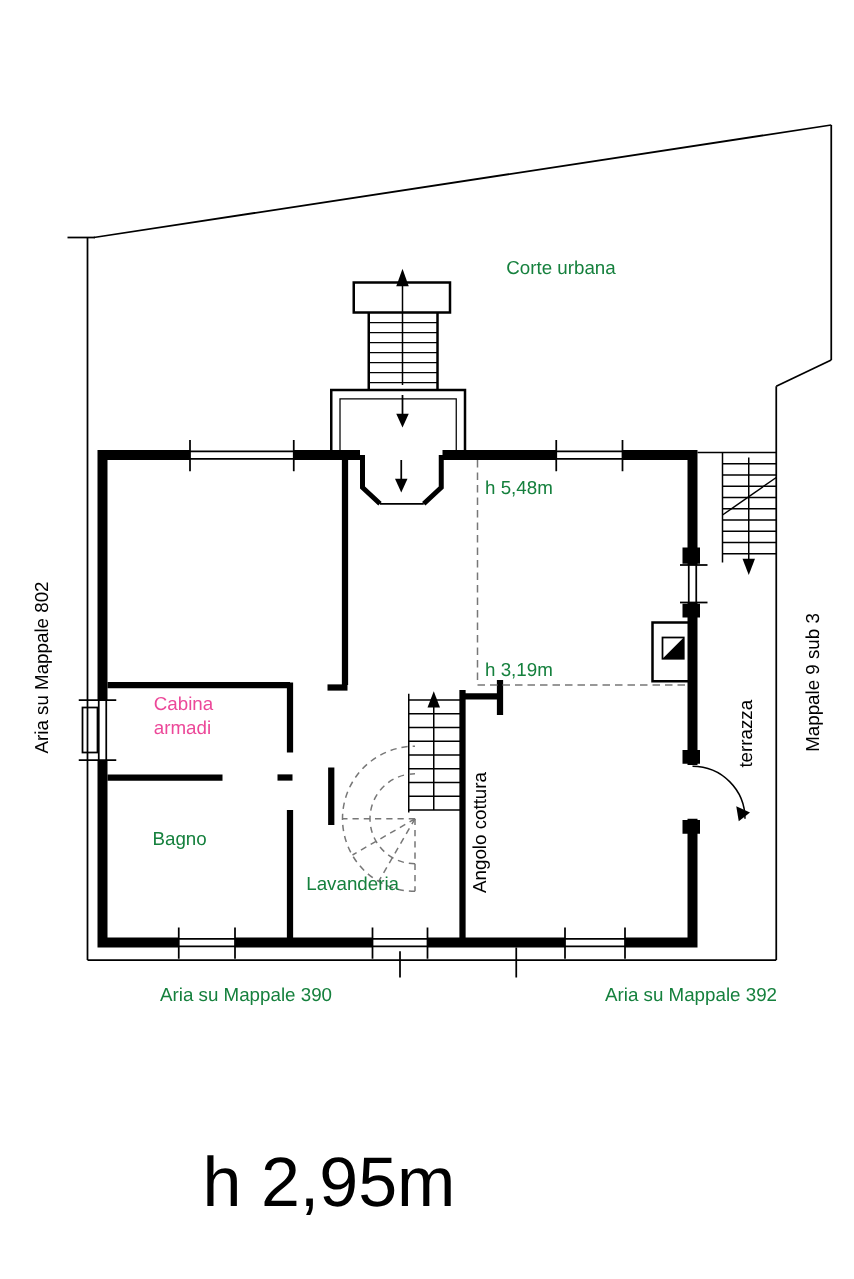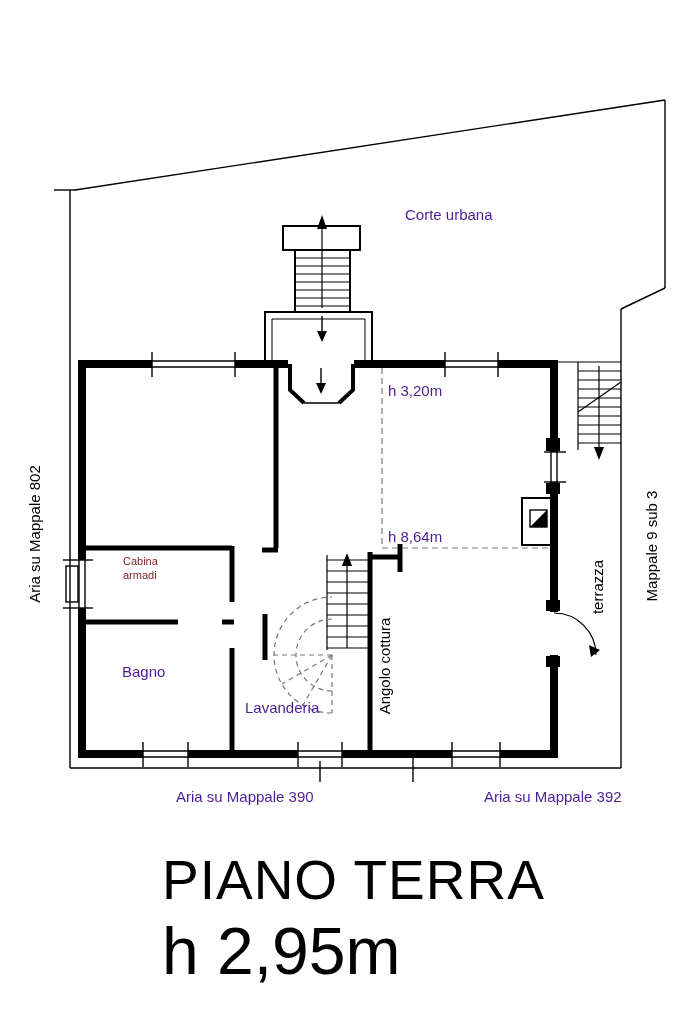--- a/index.html
+++ b/index.html
@@ -10,49 +10,49 @@
     background: #ffffff;
     font-family: "Liberation Sans", sans-serif;
     color: #000;
     overflow: hidden;
   }
   .plan-svg { position: absolute; left: 0; top: 0; }
   .lbl {
     position: absolute;
     font-size: 15px;
     white-space: nowrap;
-    color: #4c1d95;
+    color: #15803d;
   }
   .lbl-wrap {
     position: absolute;
-    font-size: 11px;
+    font-size: 15px;
     width: 62px;
     line-height: 1.25;
-    color: #7f1d1d;
+    color: #ec4899;
   }
   .lbl-v {
     position: absolute;
     font-size: 15px;
     white-space: nowrap;
     transform: translate(-50%, -50%) rotate(-90deg);
     color: #000;
   }
   .title {
     position: absolute;
     left: 162px;
     top: 848px;
     font-size: 55px;
     letter-spacing: 1px;
     white-space: nowrap;
   }
   .subtitle {
     position: absolute;
     left: 162px;
     top: 913px;
-    font-size: 66px;
+    font-size: 56px;
     white-space: nowrap;
   }
 </style>
 </head>
 <body>
 
 <div class="page">
 
   <svg class="plan-svg" width="683" height="1023" viewBox="0 0 683 1023">
 
@@ -230,39 +230,38 @@
     </g>
 
     <g stroke="#000" fill="none" stroke-width="1.2">
       <path d="M554,613 A42,42 0 0 1 596,655"></path>
       <polygon points="589,645 600,650 591,657" fill="#000" stroke="none"></polygon>
     </g>
   </svg>
 
   <div class="lbl" style="left:405px; top:206px;">Corte urbana</div>
 
-  <div class="lbl" style="left:388px; top:382px;">h 3,20m</div>
-
-  <div class="lbl" style="left:388px; top:528px;">h 8,64m</div>
+  <div class="lbl" style="left:388px; top:382px;">h 5,48m</div>
+
+  <div class="lbl" style="left:388px; top:528px;">h 3,19m</div>
 
   <div class="lbl-wrap" style="left:123px; top:555px;">Cabina armadi</div>
 
   <div class="lbl" style="left:122px; top:663px;text-align:right;">Bagno</div>
 
   <div class="lbl" style="left:245px; top:699px;text-align:right;">Lavanderia</div>
 
   <div class="lbl-v" style="left:384px; top:666px;">Angolo cottura</div>
 
   <div class="lbl-v" style="left:597px; top:587px;">terrazza</div>
 
   <div class="lbl-v" style="left:34px; top:534px;">Aria su Mappale 802</div>
 
   <div class="lbl-v" style="left:651px; top:546px;">Mappale 9 sub 3</div>
 
-  <div class="lbl" style="left:128px; top:788px;margin-left:48px;">Aria su Mappale 390</div>
+  <div class="lbl" style="left:128px; top:788px;">Aria su Mappale 390</div>
 
   <div class="lbl" style="left:484px; top:788px;text-align:right;">Aria su Mappale 392</div>
 
-  <div class="title">PIANO TERRA</div>
 
   <div class="subtitle">h 2,95m</div>
 
 </div>
 
 </body></html>

